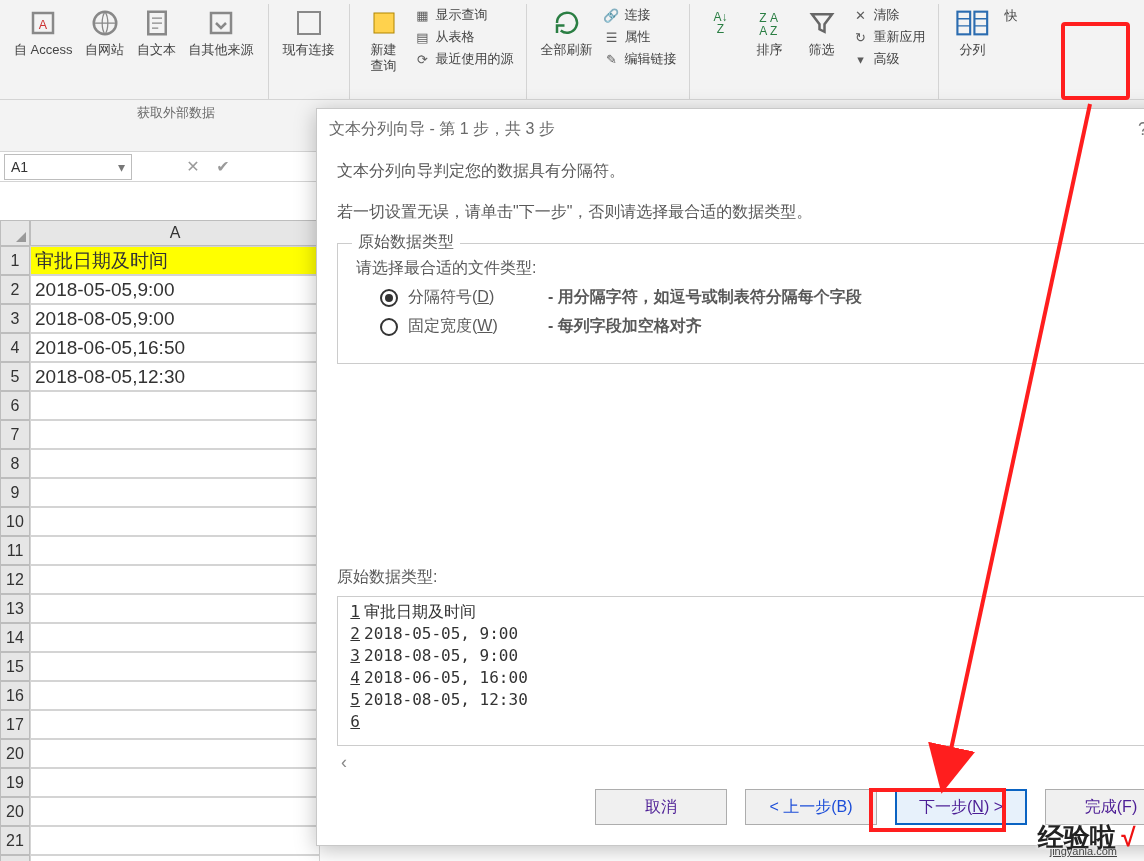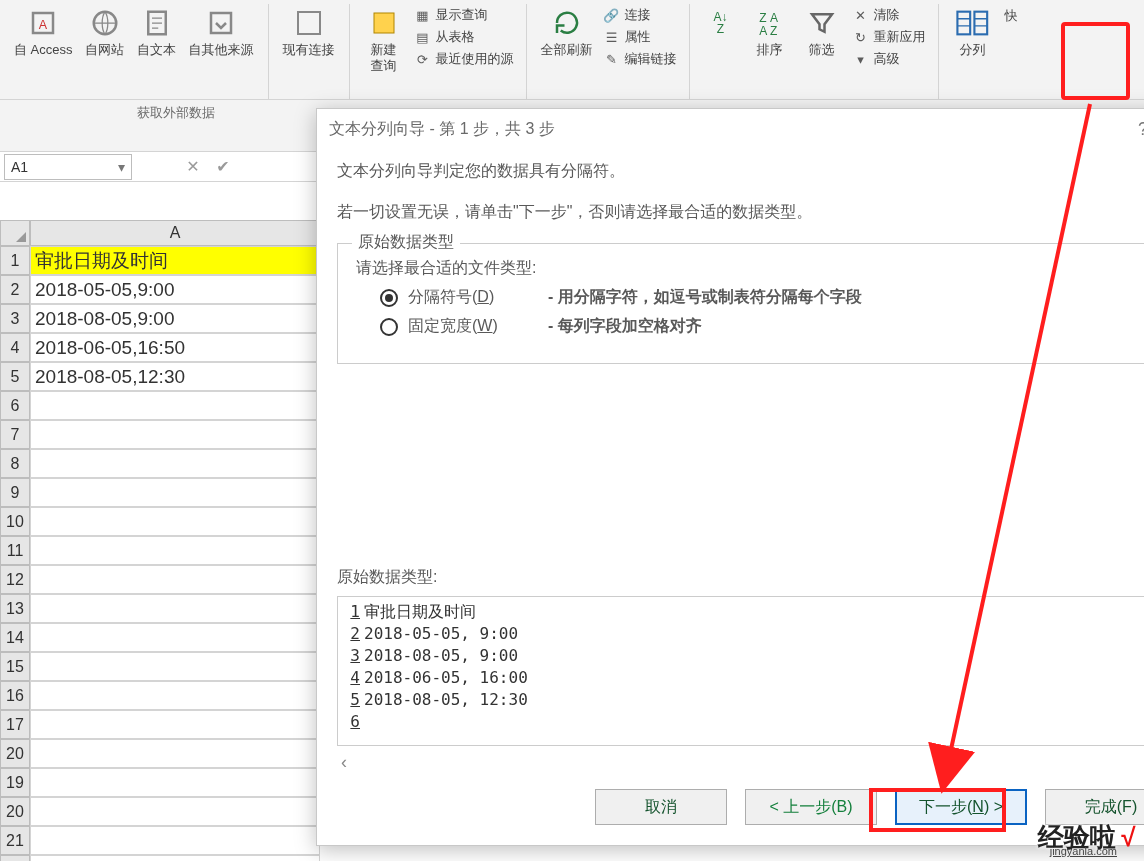--- a/index.html
+++ b/index.html
@@ -277,23 +277,23 @@
   }
   .btn {
     min-width: 132px;
     height: 36px;
     border: 1px solid #adadad;
     background: #f0f0f0;
     display: inline-flex;
     align-items: center;
     justify-content: center;
     font-size: 16px;
-    color: #14532d;
-  }
-  .btn.disabled { color: #15803d; }
+    color: #4c1d95;
+  }
+  .btn.disabled { color: #1d4ed8; }
   .btn.primary {
     border: 2px solid #0a63c2;
     background: #e7f1fb;
   }
   .btn-hl {
     position: absolute;
     border: 4px solid #ff1e1e;
     pointer-events: none;
   }
   

